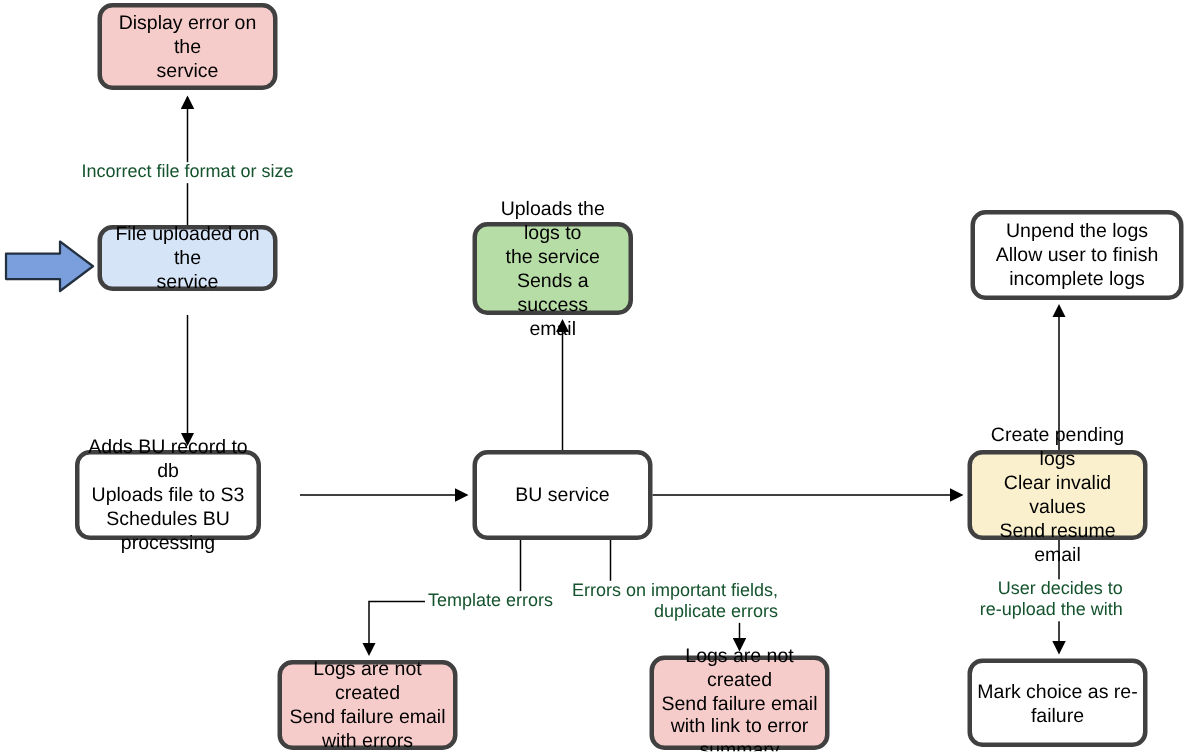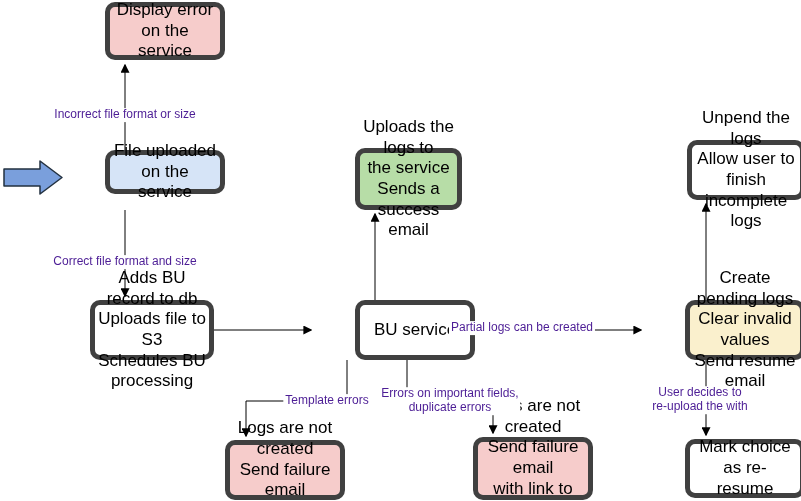--- a/index.html
+++ b/index.html
@@ -12,49 +12,48 @@
     overflow: hidden;
   }
   svg.edges-layer {
     position: absolute;
     left: 0; top: 0;
     width: 801px; height: 501px;
   }
   .node {
     position: absolute;
     box-sizing: border-box;
-    border: 5px solid #404040;
+    border: 3px solid #404040;
     border-radius: 10px;
     display: flex;
     align-items: center;
     justify-content: center;
     text-align: center;
-    font-size: 17px;
+    font-size: 13px;
     line-height: 1.22;
     white-space: pre-line;
     color: #000000;
     padding: 2px 3px;
     background: #ffffff;
-    margin-left: 40px;
   }
   .node--pink   { background: #f6cccb; }
   .node--blue   { background: #d6e4f7; }
   .node--green  { background: #b7dda7; }
   .node--yellow { background: #faf0cd; }
   .node--white  { background: #ffffff; }
   .edge-label {
     position: absolute;
     transform: translate(-50%, -50%);
     background: #ffffff;
     font-size: 12px;
     line-height: 1.15;
-    text-align: center;
+    text-align: right;
     white-space: pre-line;
     padding: 0 2px;
-    color: #4c1d95;
+    color: #14532d;
   }
 </style>
 </head>
 <body>
 
 <div class="canvas">
 
   <svg class="edges-layer" viewBox="0 0 801 501" xmlns="http://www.w3.org/2000/svg">
     <defs>
       <marker id="arrow" viewBox="0 0 10 10" refX="8.5" refY="5" markerWidth="9" markerHeight="9" orient="auto-start-reverse">
@@ -83,34 +82,32 @@
 Uploads file to S3
 Schedules BU processing</div>
   <div class="node node--white" style="left:315px; top:300px; width:120px; height:60px;">BU service</div>
   <div class="node node--green" style="left:315px; top:148px; width:107px; height:62px;">Uploads the logs to
 the service
 Sends a success
 email</div>
   <div class="node node--yellow" style="left:645px; top:300px; width:120px; height:60px;">Create pending logs
 Clear invalid values
 Send resume email</div>
-  <div class="node node--white" style="left:647px; top:140px; width:118px; height:60px;">Unpend the logs
+  <div class="node node--white" style="left:647px; top:140px; width:142px; height:60px;">Unpend the logs
 Allow user to finish
 incomplete logs</div>
   <div class="node node--white" style="left:645px; top:439px; width:120px; height:59px;">Mark choice as re-
-resume</div>
+failure</div>
   <div class="node node--pink" style="left:185px; top:440px; width:120px; height:60px;">Logs are not created
 Send failure email
 with errors</div>
   <div class="node node--pink" style="left:433px; top:437px; width:120px; height:63px;">Logs are not created
 Send failure email
 with link to error
 summary</div>
 
   <div class="edge-label" style="left:125px; top:115px;">Incorrect file format or size</div>
-  <div class="edge-label" style="left:125px; top:262px;">Correct file format and size</div>
-  <div class="edge-label" style="left:522px; top:328px;">Partial logs can be created</div>
   <div class="edge-label" style="left:700px; top:400px;">User decides to re-upload the with</div>
   <div class="edge-label" style="left:327px; top:401px;">Template errors</div>
   <div class="edge-label" style="left:450px; top:401px;">Errors on important fields,
 duplicate errors</div>
 
 </div>
 
 </body></html>

